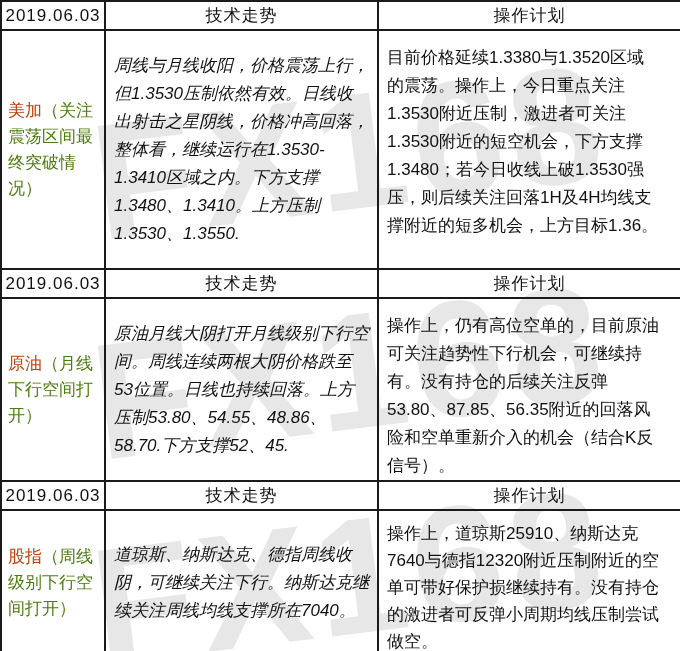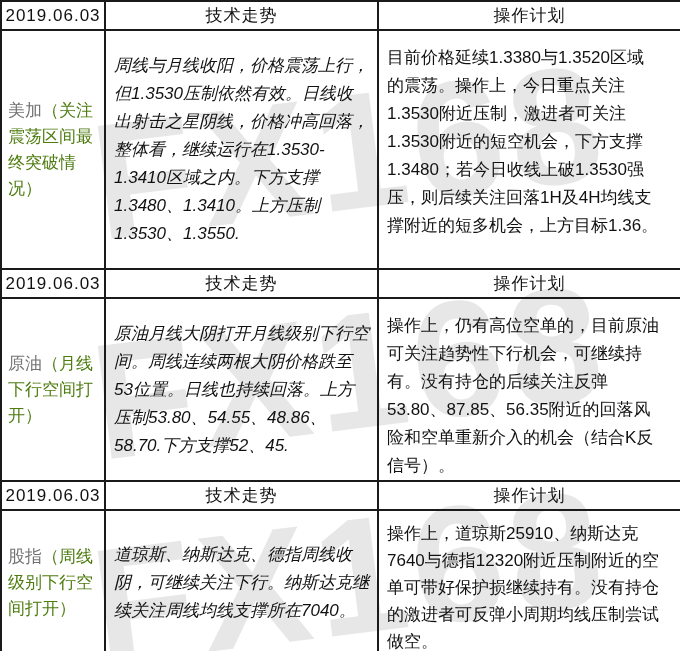--- a/index.html
+++ b/index.html
@@ -65,21 +65,21 @@
     vertical-align: middle;
     padding: 0;
     letter-spacing: 1px;
   }
   td.instrument {
     vertical-align: middle;
     text-align: left;
     padding: 0 3px 0 6px;
     line-height: 26px;
   }
-  td.instrument .name { color: #737373; }
+  td.instrument .name { color: #c2410c; }
   td.instrument .note { color: #4d7c0f; }
   td.technical {
     vertical-align: middle;
     padding: 0 8px;
     line-height: 28px;
     text-align: left;
     font-style: italic;
   }
   td.plan {
     vertical-align: top;

